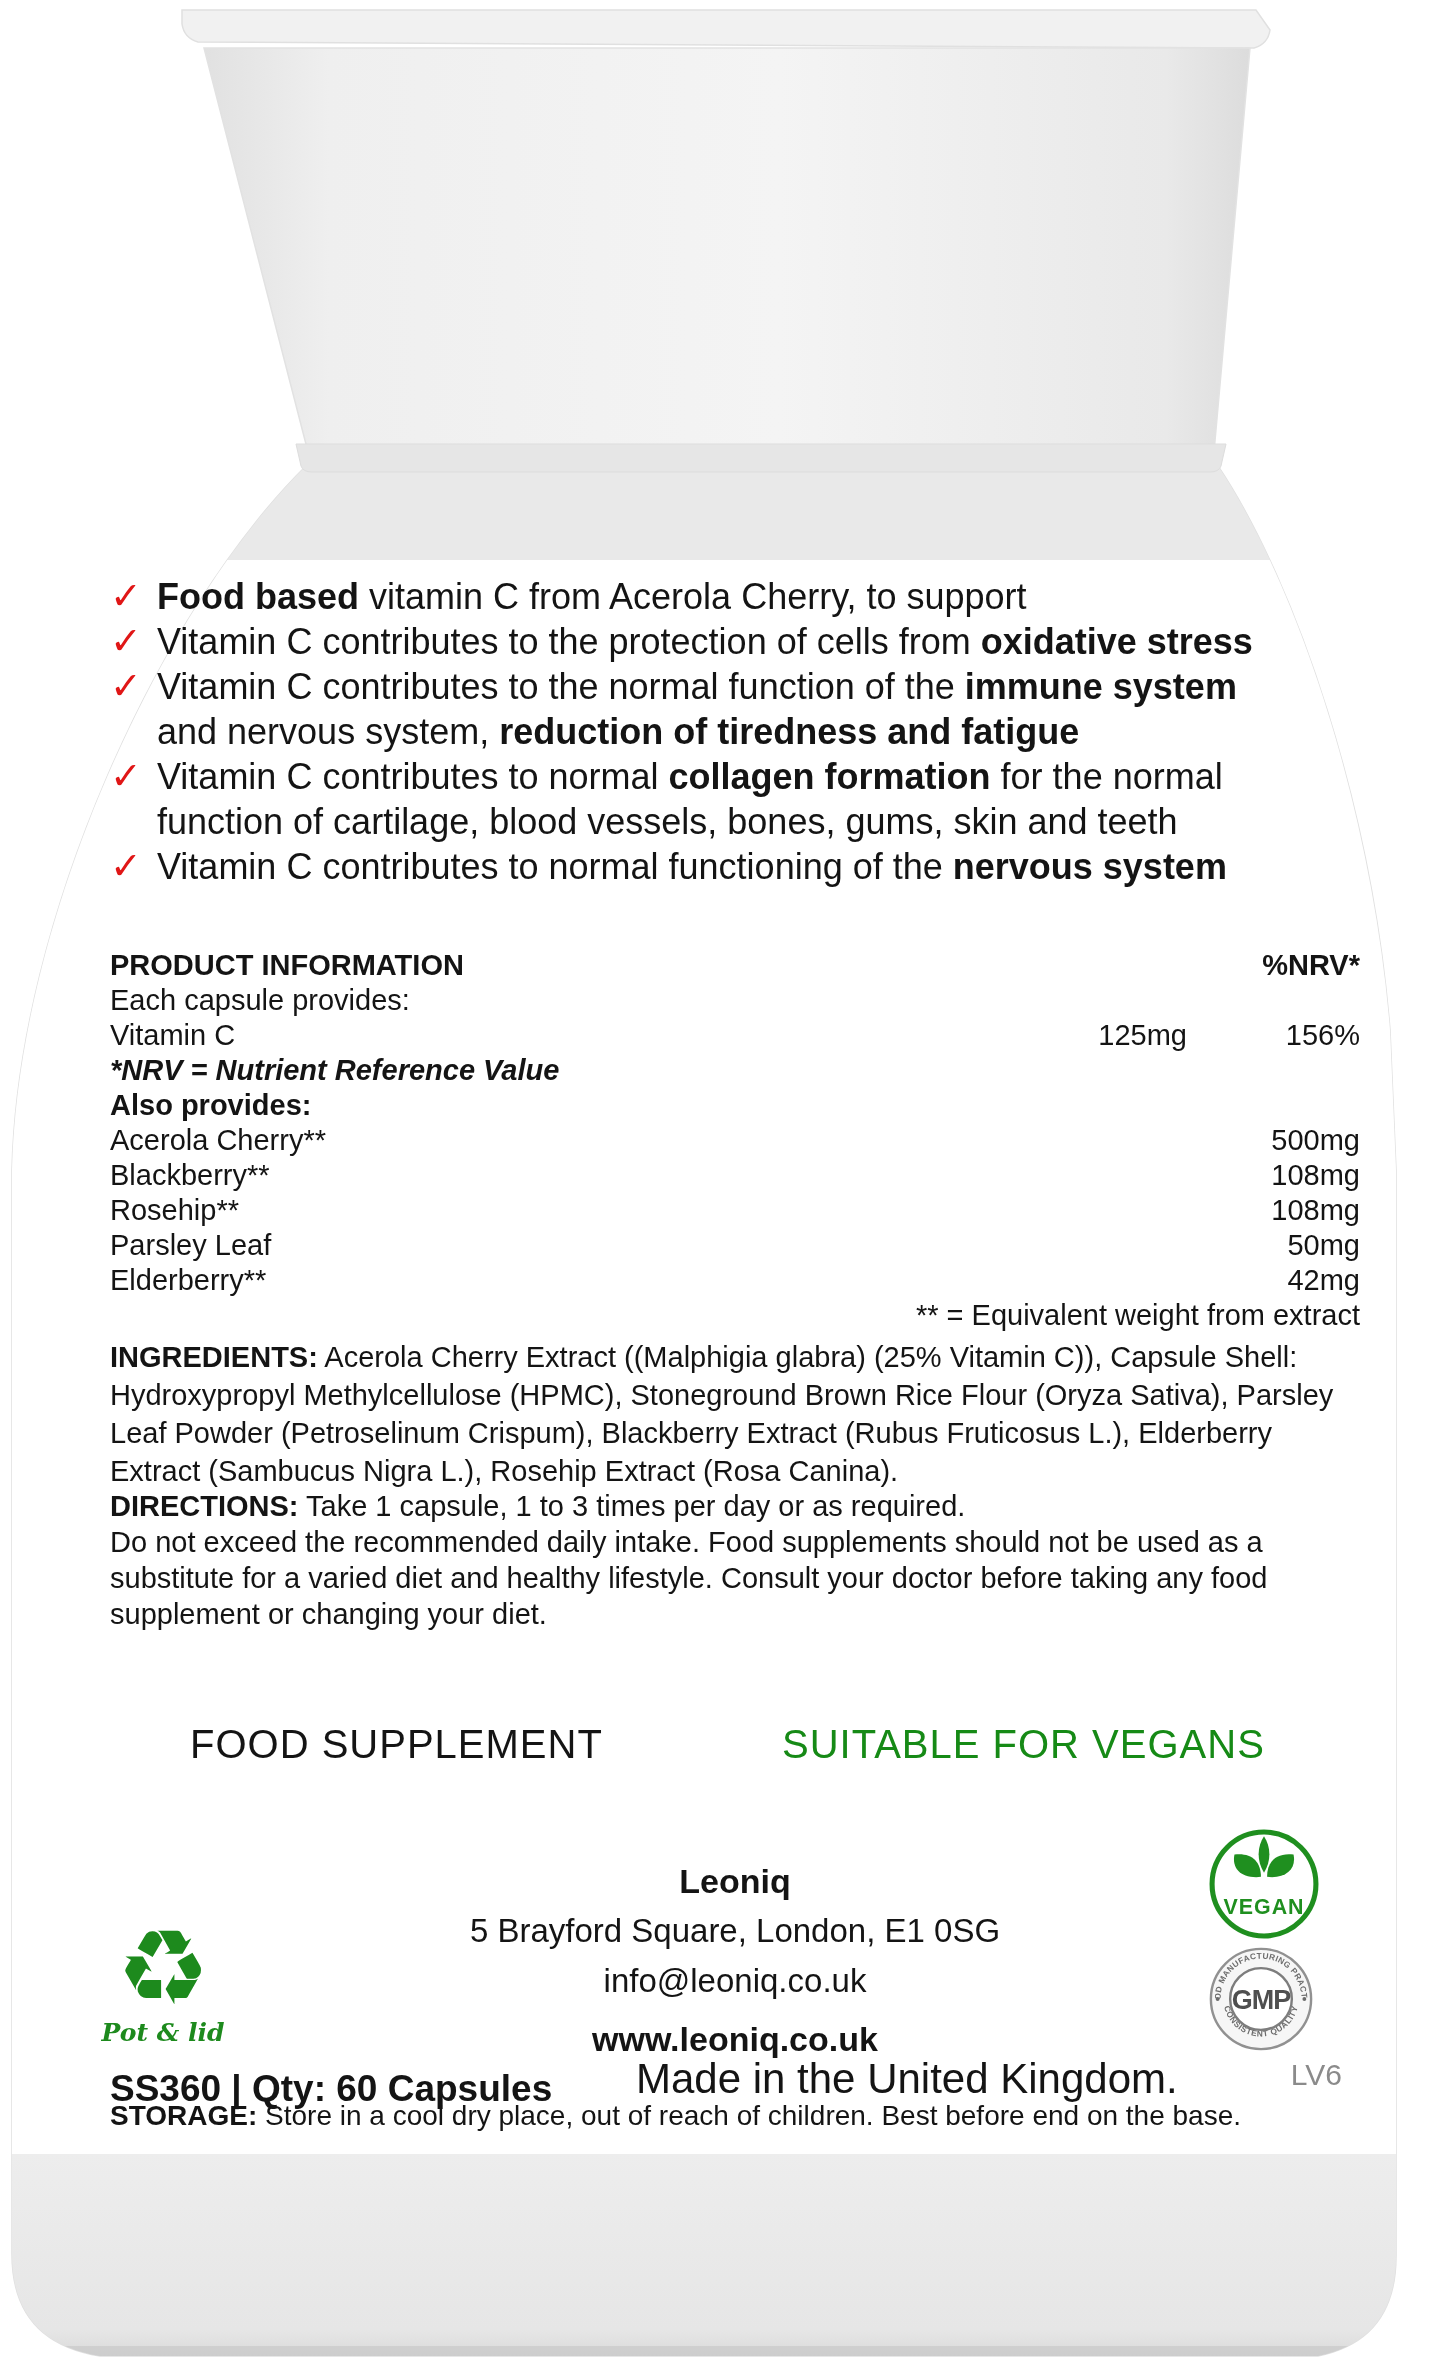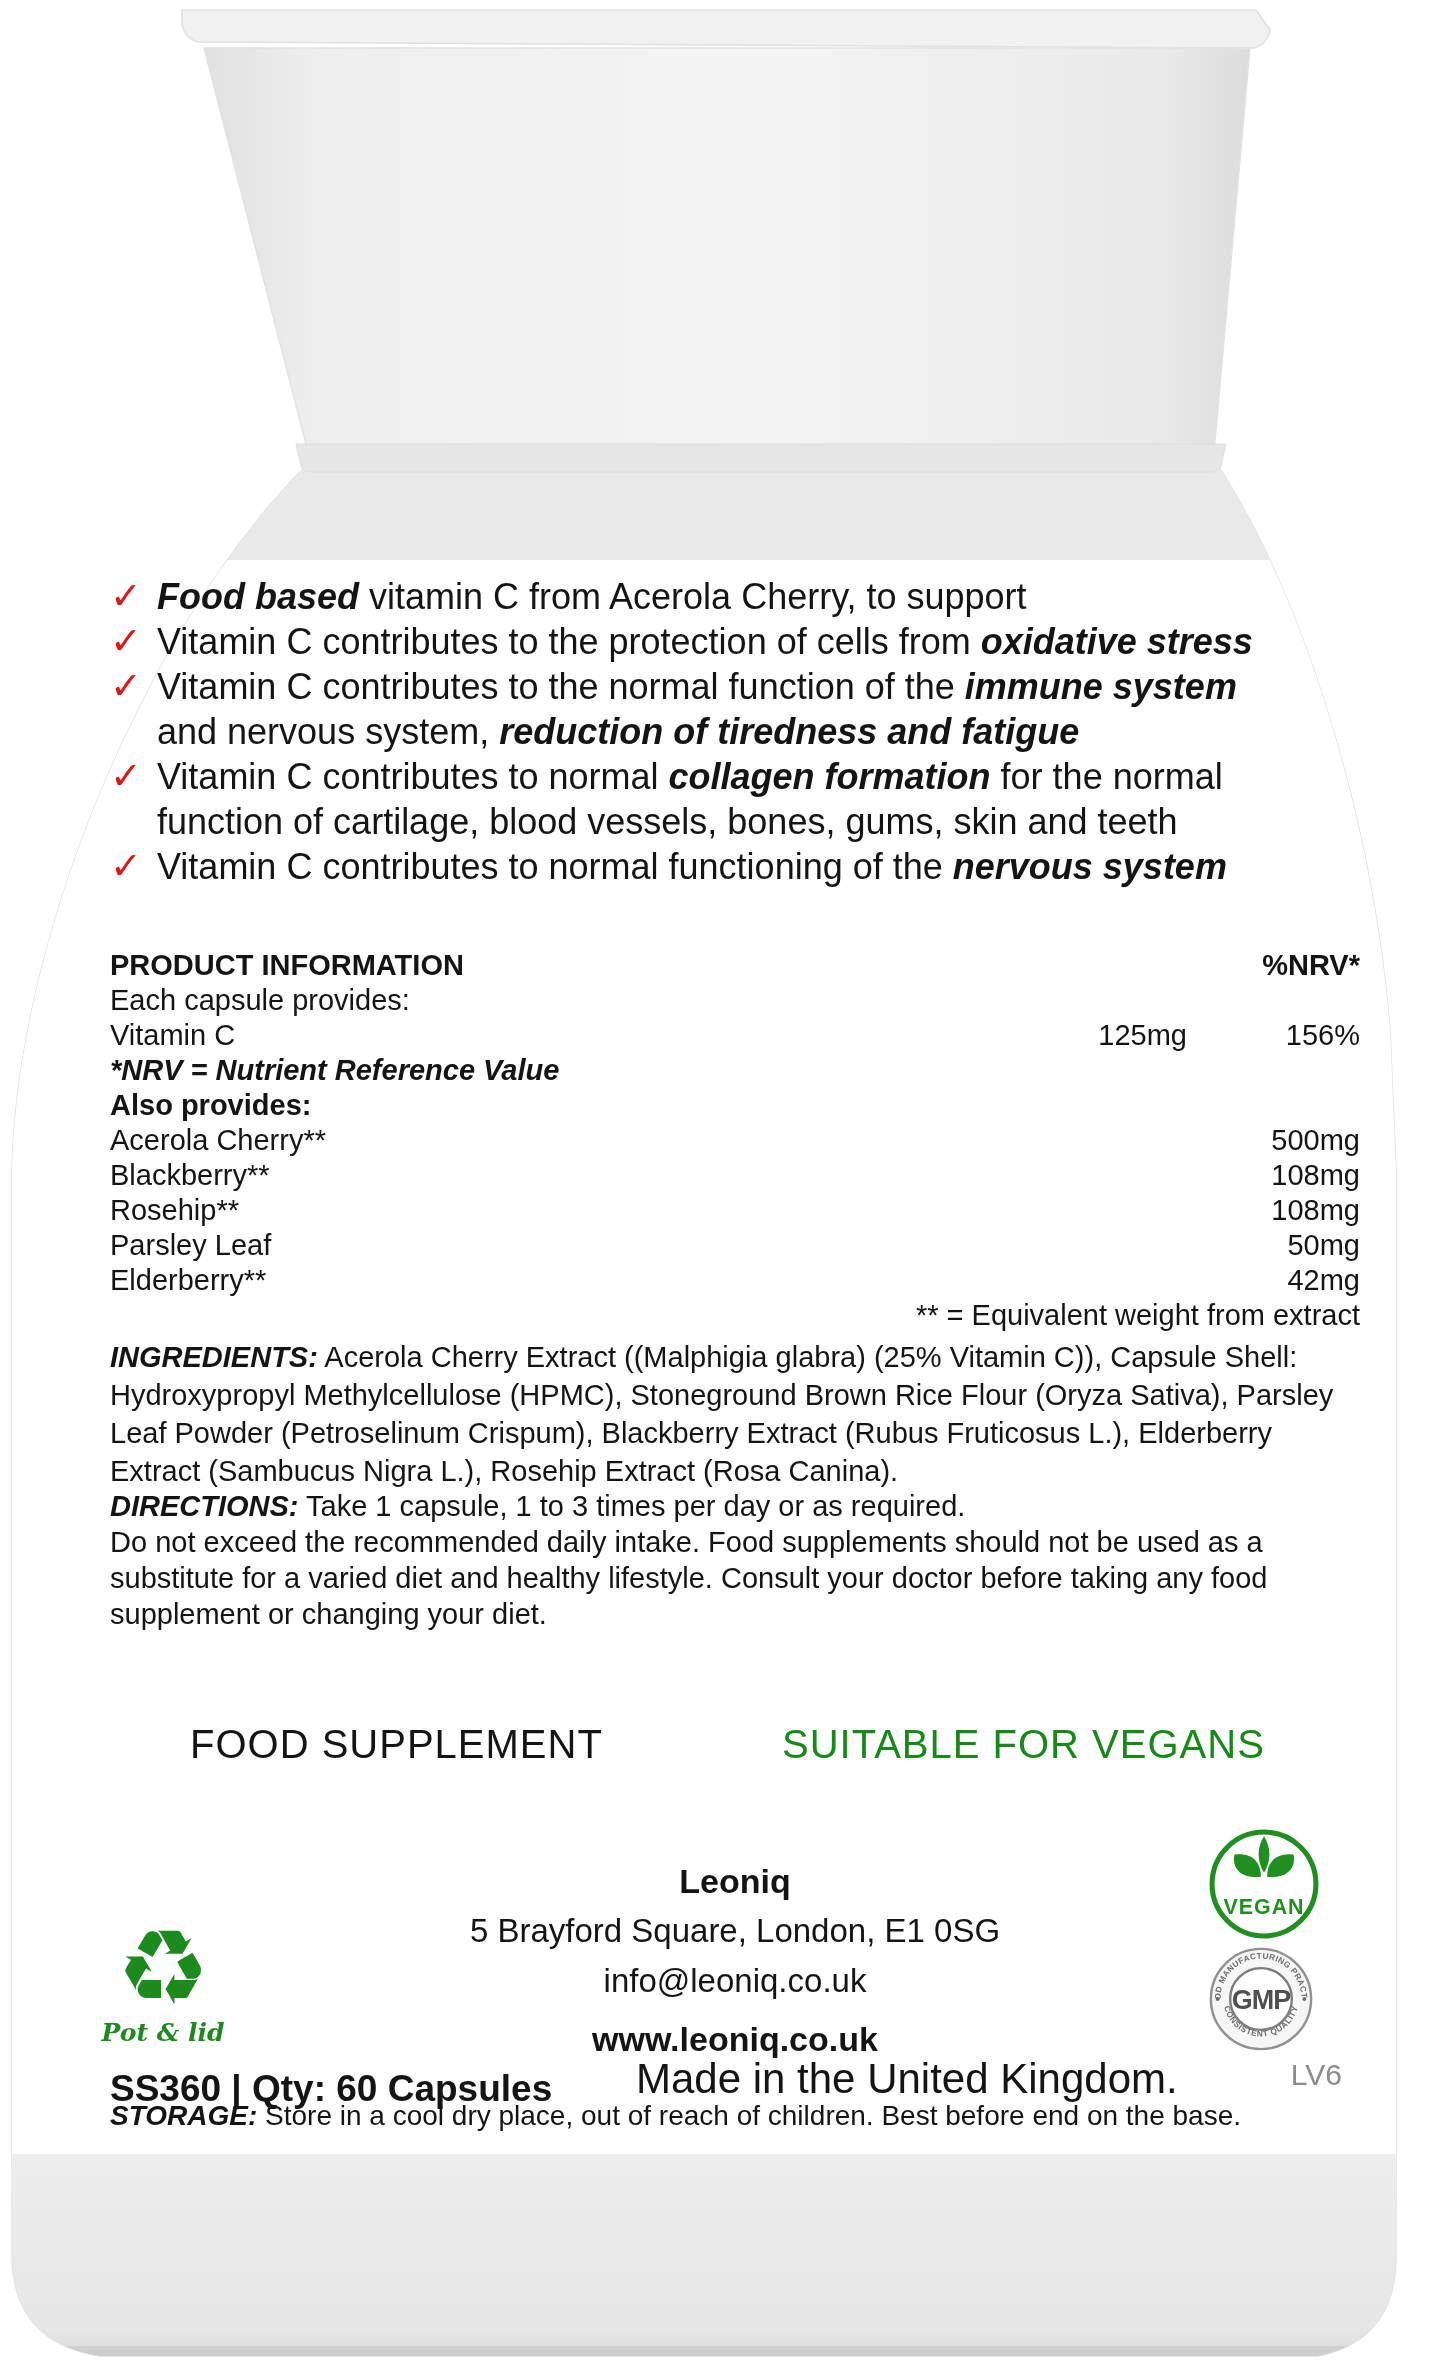--- a/index.html
+++ b/index.html
@@ -3,21 +3,21 @@
 <meta charset="utf-8">
 <style>
   html,body{margin:0;padding:0;background:#ffffff;}
   .stage{
     position:relative;width:1445px;height:2372px;overflow:hidden;
     background:#ffffff;color:#141414;
     font-family:"Liberation Sans", sans-serif;
   }
   .bottle-svg{position:absolute;left:0;top:0;}
   .label-content{position:absolute;left:110px;top:560px;width:1250px;height:1600px;}
-  .b{font-weight:700;font-style:italic;}
+  .b{font-weight:700;}
   
   .bullets{position:absolute;left:0;top:14px;width:1250px;font-size:36px;line-height:45px;}
   .bullet{position:relative;padding-left:47px;}
   .check{position:absolute;left:0;top:0;color:#e01616;font-weight:700;
          font-family:"DejaVu Sans", sans-serif;font-size:38px;}
   
   .pinfo{position:absolute;left:0;top:388px;width:1250px;font-size:29px;line-height:35px;}
   .pi-row{display:flex;align-items:center;gap:28px;}
   .pi-name{flex:1;}
   .pi-amt{width:120px;text-align:right;}

